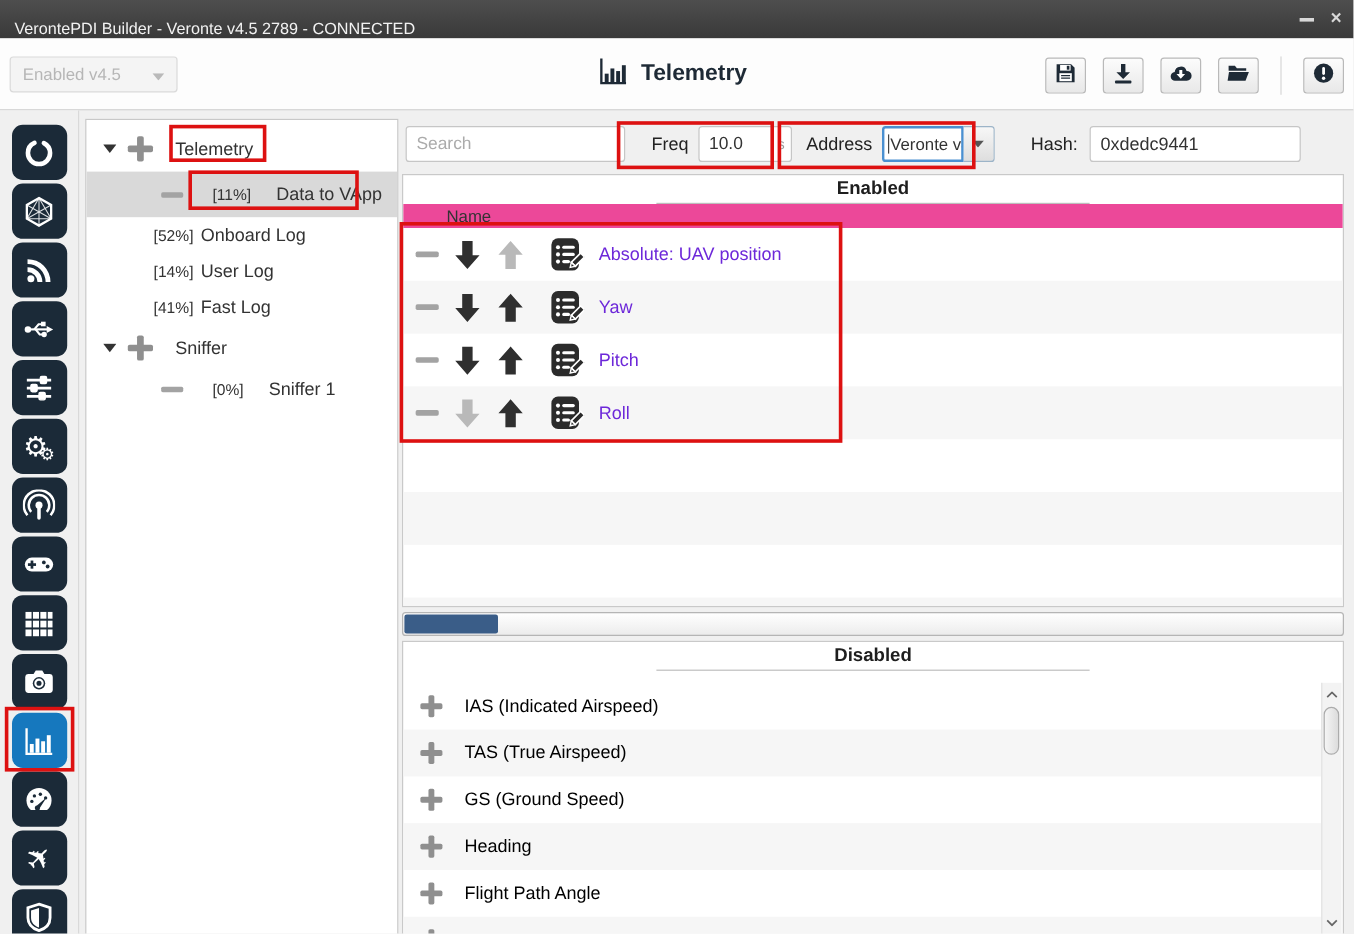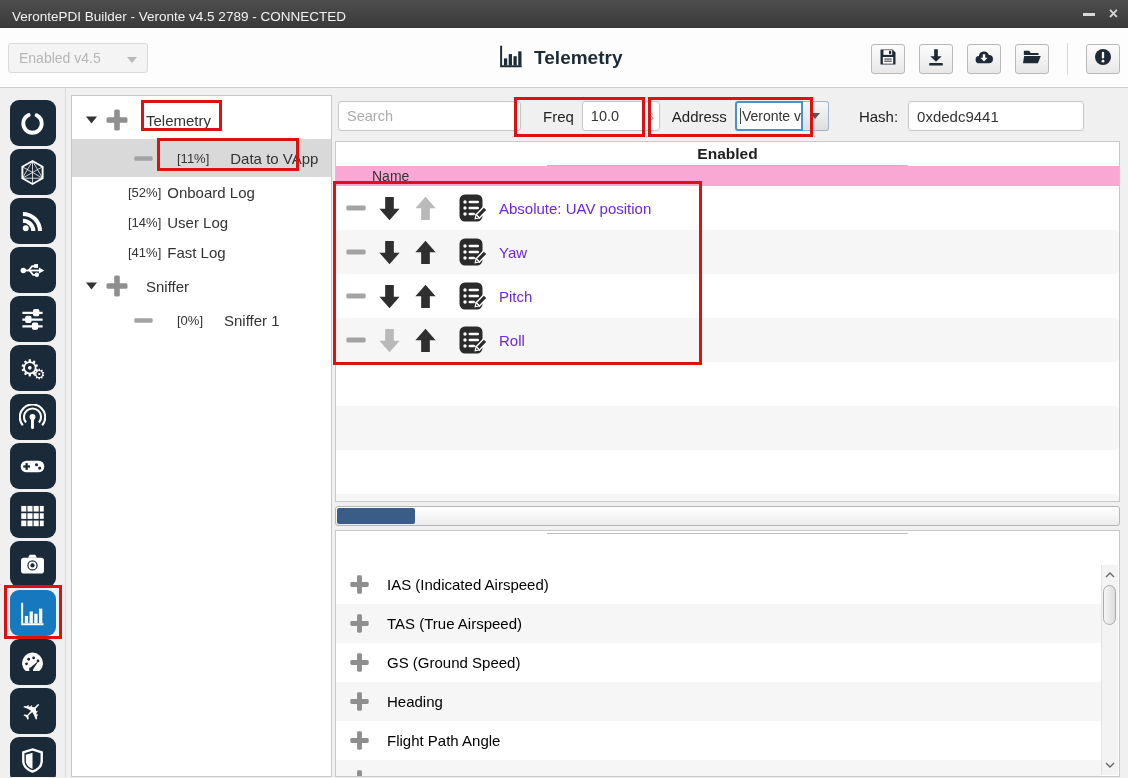--- a/index.html
+++ b/index.html
@@ -5,22 +5,22 @@
   * { box-sizing: border-box; }
   html,body { margin:0; padding:0; }
   body {
     width:1128px; height:778px; overflow:hidden;
     font-family:"Liberation Sans", sans-serif;
     background:#f0f0f0; position:relative;
   }
   
   .titlebar {
     height:28px; background:linear-gradient(#4e4e4e,#393939);
-    color:#f2f2f2; display:flex; align-items:flex-end;
-    padding:4px 12px; font-size:13.5px; position:relative;
+    color:#f2f2f2; display:flex; align-items:flex-start;
+    padding:16px 12px; font-size:13.5px; position:relative;
   }
   .win-controls { position:absolute; right:10px; top:0; height:100%; display:flex; align-items:center; gap:14px; }
   .win-min { width:12px; height:3px; background:#d8d8d8; display:inline-block; }
   .win-close { color:#d8d8d8; font-size:16px; line-height:1; font-weight:bold; }
   
   .toolbar { height:60px; background:#fdfdfd; border-bottom:1px solid #cfcfcf; position:relative; }
   .device-select {
     position:absolute; left:8px; top:15px; width:140px; height:30px;
     background:#f4f4f4; border:1px solid #dadada; border-radius:3px;
     display:flex; align-items:center; justify-content:space-between;
@@ -100,21 +100,21 @@
     width:26px; border:1px solid #9cb4c8; border-left:none; border-radius:0 3px 3px 0;
     background:linear-gradient(#f7f7f7,#dedede); display:flex; align-items:center; justify-content:center;
   }
   .hash-grp { margin-left:30px; gap:10px; }
   .hash-input { width:176px; font-size:15px; }
   
   .panel { background:#fff; border:1px solid #c9c9c9; overflow:hidden; position:relative; }
   .enabled-panel { margin-top:4px; height:361px; }
   .panel-title { height:21px; display:flex; align-items:flex-end; justify-content:center; font-weight:bold; font-size:15.5px; color:#1e1e1e; }
   .panel-underline { width:46%; height:1px; background:#bdbdbd; margin:2px auto 0; }
-  .name-header { height:20px; display:flex; align-items:center; padding-left:36px; font-size:14px; color:#333; background:#f9a8d4; }
+  .name-header { height:20px; display:flex; align-items:center; padding-left:36px; font-size:14px; color:#333; background:#ec4899; }
   .en-rows .en-row:nth-child(even) { background:#f6f6f6; }
   .en-row { height:44px; display:flex; align-items:center; padding-left:9px; }
   .en-minus { display:flex; } .en-minus svg { width:22px; height:22px; }
   .arrow { width:27px; height:27px; margin-left:9px; color:#2f2f2f; display:flex; }
   .arrow svg { width:27px; height:27px; }
   .arrow.dis { color:#b9b9b9; }
   .list-edit { margin-left:18px; display:flex; } .list-edit svg { width:30px; height:30px; }
   .en-label { margin-left:12px; font-size:15px; color:#6d28d9; }
   
   .progress {
@@ -593,20 +593,21 @@
           <div class="en-row"></div>
           <div class="en-row"></div>
         </div>
     </div>
 
     <div class="progress">
       <div class="progress-fill" style="width: 10%;"></div>
     </div>
 
     <div class="panel disabled-panel">
+      <div class="panel-title">Disabled</div>
       <div class="panel-underline"></div>
       <div class="dis-list" id="disabled-rows">
           <div class="dis-row">
        <span class="dis-plus">
               <svg viewBox="0 0 24 24" fill="#8f8f8f">
                 <rect x="1.5" y="9.2" width="21" height="5.6" rx="1.6"></rect>
                 <rect x="9.2" y="1.5" width="5.6" height="21" rx="1.6"></rect>
               </svg>
             </span>
        <span class="dis-label">IAS (Indicated Airspeed)</span>

